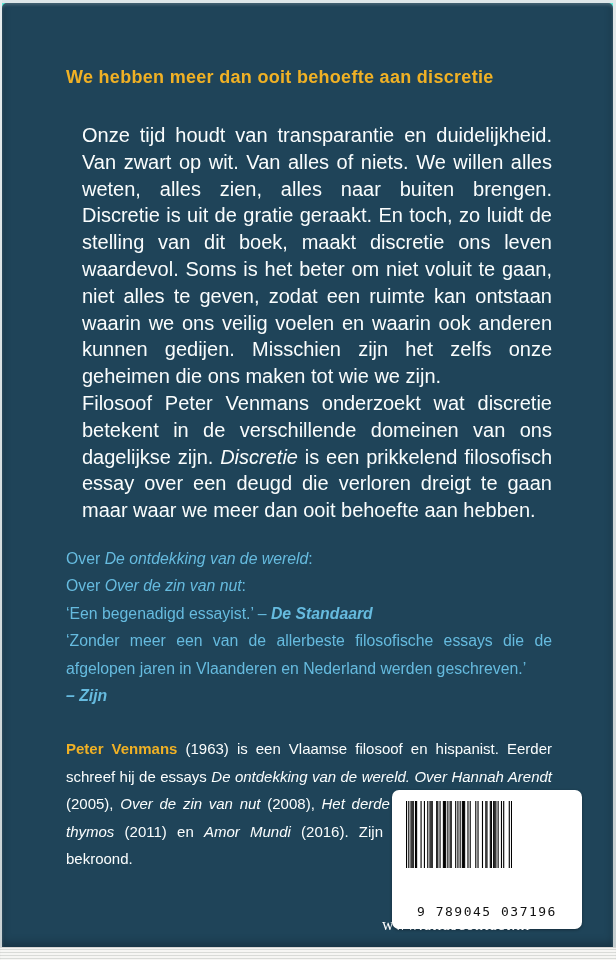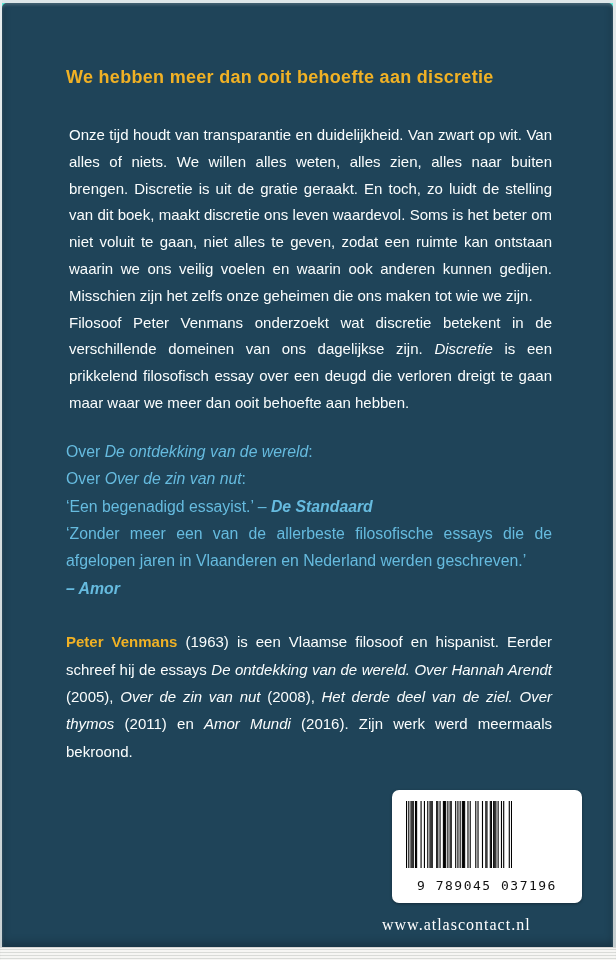--- a/index.html
+++ b/index.html
@@ -30,22 +30,22 @@
   }
   .title {
     margin: 62px 0 0 0;
     font-size: 18px;
     line-height: 24px;
     font-weight: 700;
     letter-spacing: 0.3px;
     color: var(--gold, #f0b125);
   }
   .blurb {
-    margin: 33px 0 0 3px;
-    font-size: 15px;
+    margin: 33px 0 0 16px;
+    font-size: 20px;
     line-height: 26.8px;
     text-align: justify;
   }
   .blurb + .blurb { margin-top: 0; }
   .quotes {
     margin-top: 21px;
     color: var(--blue, #66bbdf);
     font-size: 15.8px;
     line-height: 27.4px;
   }
@@ -53,21 +53,21 @@
   .quotes p.short { text-align: left; }
   .bio {
     margin: 26px 0 0 0;
     font-size: 15px;
     line-height: 27.4px;
     text-align: justify;
   }
   .barcode-box {
     position: absolute;
     left: 390px; top: 787px;
-    width: 190px; height: 113px;
+    width: 190px; height: 139px;
     background: #ffffff;
     border-radius: 7px;
     box-shadow: 0 1px 3px rgba(0,0,0,0.35);
   }
   .barcode-bars {
     position: absolute;
     left: 14px; right: 14px; top: 11px;
     height: 67px;
     display: block;
   }
@@ -125,21 +125,21 @@
 
       <p class="blurb"><span>Onze tijd houdt van transparantie en duidelijkheid. Van zwart op wit. Van alles of niets. We willen alles weten, alles zien, alles naar buiten brengen. Discretie is uit de gratie geraakt. En toch, zo luidt de stelling van dit boek, maakt discretie ons leven waardevol. Soms is het beter om niet voluit te gaan, niet alles te geven, zodat een ruimte kan ontstaan waarin we ons veilig voelen en waarin ook anderen kunnen gedijen. Misschien zijn het zelfs onze geheimen die ons maken tot wie we zijn.</span></p>
 
       <p class="blurb"><span>Filosoof Peter Venmans onderzoekt wat discretie betekent in de verschillende domeinen van ons dagelijkse zijn. </span><span style="font-style: italic;">Discretie</span><span> is een prikkelend filosofisch essay over een deugd die verloren dreigt te gaan maar waar we meer dan ooit behoefte aan hebben.</span></p>
 
       <div class="quotes">
         <p class="short"><span>Over </span><span style="font-style: italic;">De ontdekking van de wereld</span><span>:</span></p>
         <p class="short"><span>Over </span><span style="font-style: italic;">Over de zin van nut</span><span>:</span></p>
         <p class="short"><span>‘Een begenadigd essayist.’ – </span><span style="font-style: italic; font-weight: 700;">De Standaard</span></p>
         <p><span>‘Zonder meer een van de allerbeste filosofische essays die de afgelopen jaren in Vlaanderen en Nederland werden geschreven.’</span></p>
-        <p class="short"><span style="font-style: italic; font-weight: 700;">– Amor</span></p>
+        <p class="short"><span style="font-style: italic; font-weight: 700;">– Zijn</span></p>
       </div>
 
       <p class="bio"><span style="font-weight: 700; color: rgb(240, 177, 37);">Peter Venmans</span><span> (1963) is een Vlaamse filosoof en hispanist. Eerder schreef hij de essays </span><span style="font-style: italic;">De ontdekking van de wereld. Over Hannah Arendt</span><span> (2005), </span><span style="font-style: italic;">Over de zin van nut</span><span> (2008), </span><span style="font-style: italic;">Het derde deel van de ziel. Over thymos</span><span> (2011) en </span><span style="font-style: italic;">Amor Mundi</span><span> (2016). Zijn werk werd meermaals bekroond.</span></p>
     </div>
 
     <div class="barcode-box">
       <svg class="barcode-bars" viewBox="0 0 95 60" preserveAspectRatio="none" xmlns="http://www.w3.org/2000/svg">
           <rect x="0" y="0" width="1" height="60" fill="#000"></rect>
           <rect x="2" y="0" width="1" height="60" fill="#000"></rect>
           <rect x="4" y="0" width="1" height="60" fill="#000"></rect>

